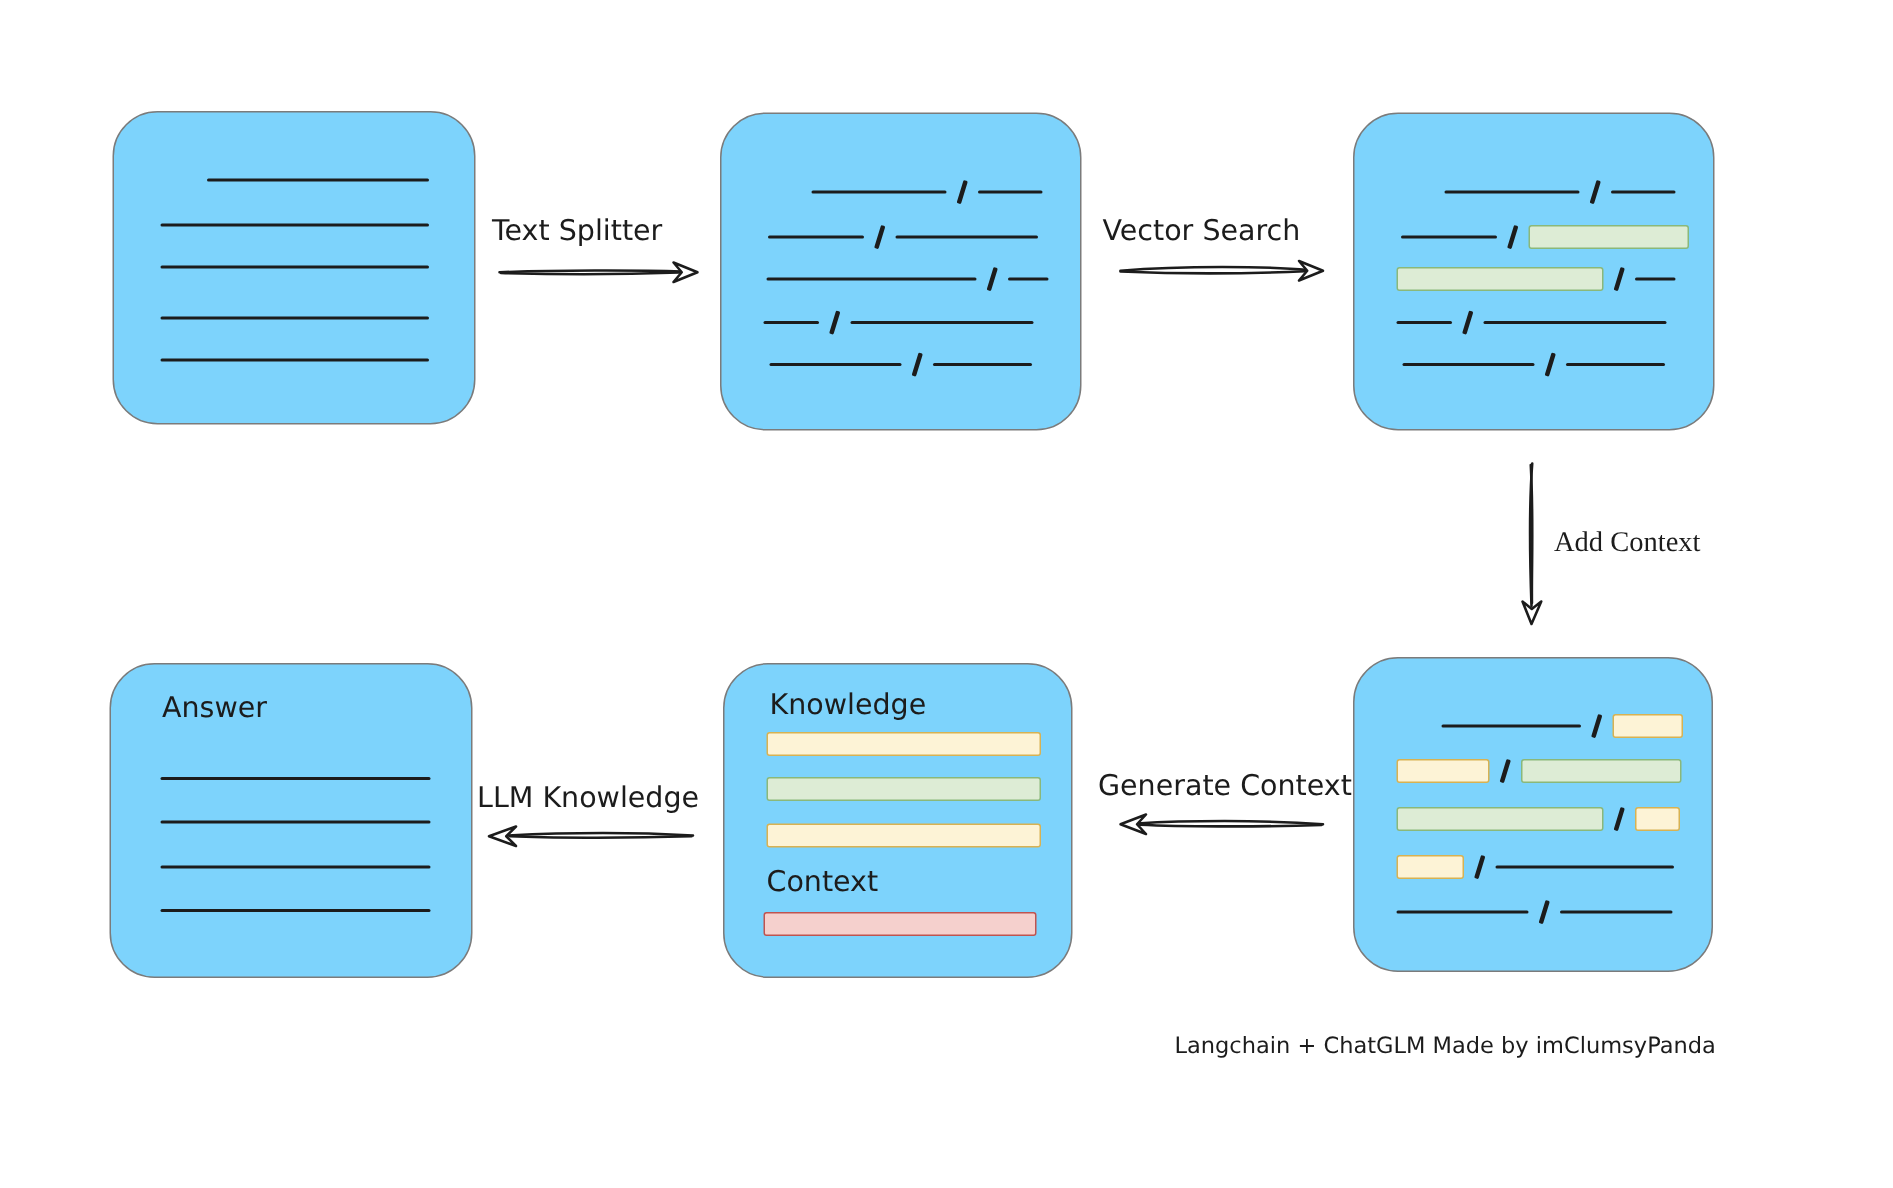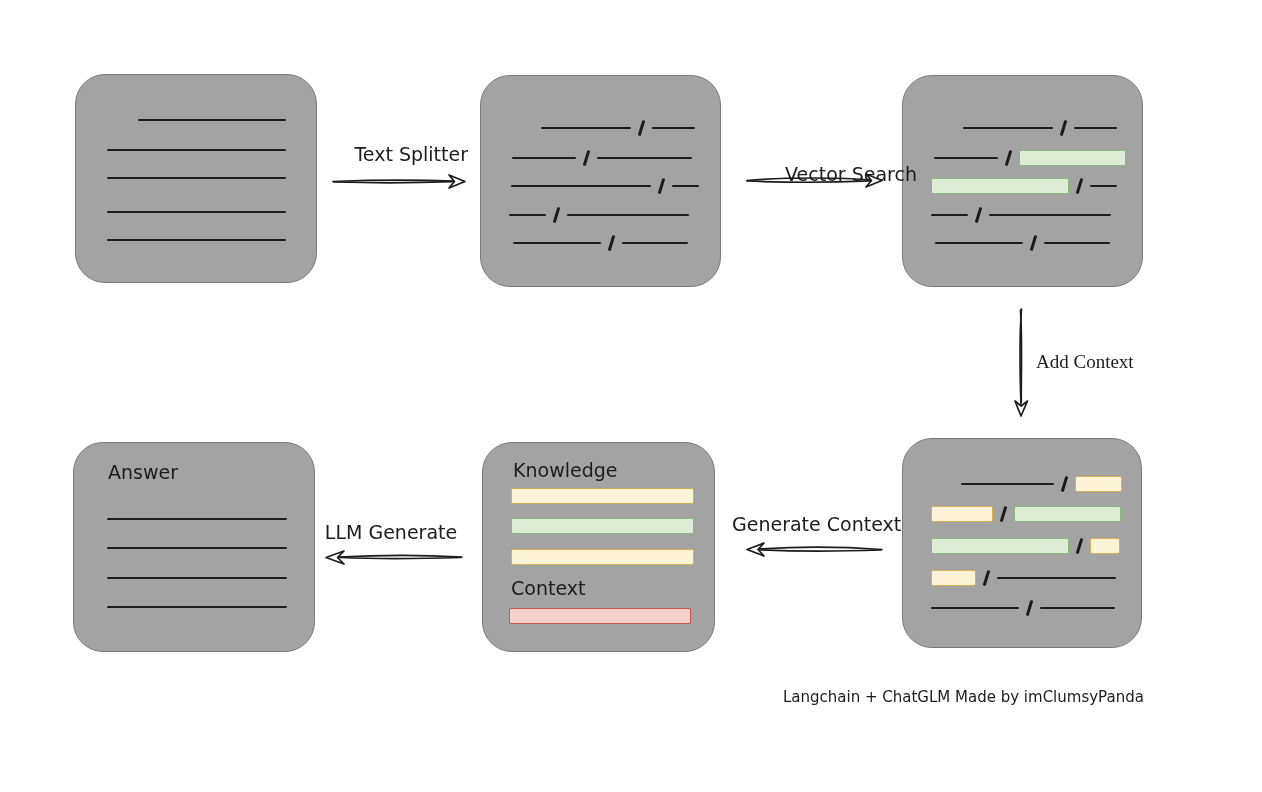--- a/index.html
+++ b/index.html
@@ -1,21 +1,21 @@
 <!DOCTYPE html>
 <html style="--ink: #1c1c1c; --node-border: #7b7b7b; --green-fill: #ddecd5; --green-stroke: #8ab87a; --yellow-fill: #fdf3d6; --yellow-stroke: #d8b252; --red-fill: #f5d0cd; --red-stroke: #bf5450;"><head>
 <meta charset="utf-8">
 <style>
   html,body{margin:0;padding:0;background:#ffffff;}
   .canvas{
     position:relative;width:1262px;height:792px;background:#ffffff;overflow:hidden;
     font-family:"DejaVu Sans","Liberation Sans",sans-serif;color:var(--ink,#1c1c1c);
   }
   .node{
-    position:absolute;background:#a3a3a3;
+    position:absolute;background:#7dd3fc;
     border:1.6px solid var(--node-border,#7b7b7b);
     border-radius:30px;box-sizing:border-box;
   }
   #box-document{left:75px;top:74px;width:242px;height:209px;}
   #box-chunks{left:480px;top:75px;width:241px;height:212px;}
   #box-matched{left:902px;top:75px;width:241px;height:212px;}
   #box-context{left:902px;top:438px;width:240px;height:210px;}
   #box-prompt{left:482px;top:442px;width:233px;height:210px;}
   #box-answer{left:73px;top:442px;width:242px;height:210px;}
 
@@ -26,22 +26,22 @@
   .seg.yellow{height:16px;background:var(--yellow-fill,#fdf3d6);border:1.5px solid var(--yellow-stroke,#d8b252);border-radius:2px;}
   .seg.red{height:16px;background:var(--red-fill,#f5d0cd);border:1.5px solid var(--red-stroke,#bf5450);border-radius:2px;}
   .slash{flex:0 0 auto;width:2.5px;height:16px;background:var(--ink,#1c1c1c);border-radius:1px;transform:rotate(17deg);margin:0 3px;}
 
   .node-title{position:absolute;font-size:19px;line-height:22px;color:var(--ink,#1c1c1c);white-space:nowrap;}
   #knowledge-title{left:30px;top:16px;}
   #question-title{left:28px;top:134px;}
   #answer-title{left:34px;top:18px;}
 
   .arrow-label{position:absolute;font-size:19px;line-height:22px;color:var(--ink,#1c1c1c);white-space:nowrap;}
-  #lbl-text-splitter{left:328px;top:143px;width:140px;text-align:right;}
-  #lbl-vector-search{left:776px;top:143px;width:150px;text-align:center;margin-top:20px;}
+  #lbl-text-splitter{left:328px;top:143px;width:140px;text-align:left;}
+  #lbl-vector-search{left:735px;top:143px;width:150px;text-align:left;}
   #lbl-add-context{left:1036px;top:351px;font-family:Liberation Serif, serif;}
   #lbl-generate-prompt{left:732px;top:513px;width:160px;text-align:center;}
   #lbl-llm-response{left:318px;top:521px;width:146px;text-align:center;}
 
   .arrow-svg{position:absolute;overflow:visible;}
   #arrow-text-splitter{left:330px;top:169px;}
   #arrow-vector-search{left:744px;top:168px;}
   #arrow-add-context{left:1008px;top:306px;}
   #arrow-generate-prompt{left:740px;top:537px;}
   #arrow-llm-response{left:318px;top:545px;}
@@ -187,21 +187,21 @@
       </div>
       <div class="row" style="left: 33px; top: 155px;">
         <div class="seg line" style="width: 180px;"></div>
       </div>
     </div>
 
   <div class="arrow-label" id="lbl-text-splitter">Text Splitter</div>
   <div class="arrow-label" id="lbl-vector-search">Vector Search</div>
   <div class="arrow-label" id="lbl-add-context">Add Context</div>
   <div class="arrow-label" id="lbl-generate-prompt">Generate Context</div>
-  <div class="arrow-label" id="lbl-llm-response">LLM Generate</div>
+  <div class="arrow-label" id="lbl-llm-response">LLM Knowledge</div>
 
   <svg class="arrow-svg" id="arrow-text-splitter" width="140" height="24" viewBox="0 0 140 24">
     <path d="M3 12.5 C 40 11, 95 11, 125 12"></path>
     <path d="M4 13 C 55 14.5, 100 13.5, 123 12.7"></path>
     <path class="head" d="M119 6 L135 12.5 L119 19 L124.5 12.5 Z"></path>
   </svg>
 
   <svg class="arrow-svg" id="arrow-vector-search" width="144" height="24" viewBox="0 0 144 24">
     <path d="M3 12.5 C 45 9, 100 9.5, 128 12"></path>
     <path d="M3 13 C 50 15, 100 14, 126 12.8"></path>

